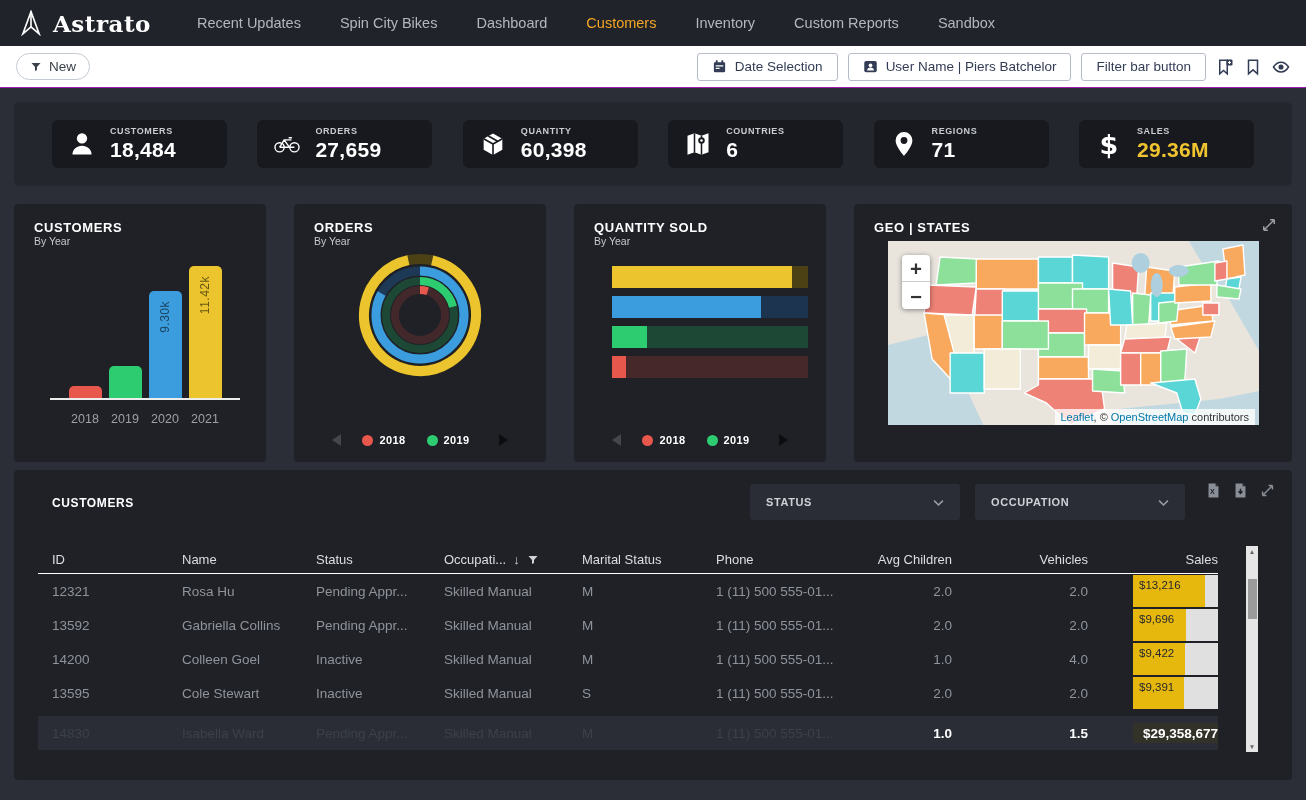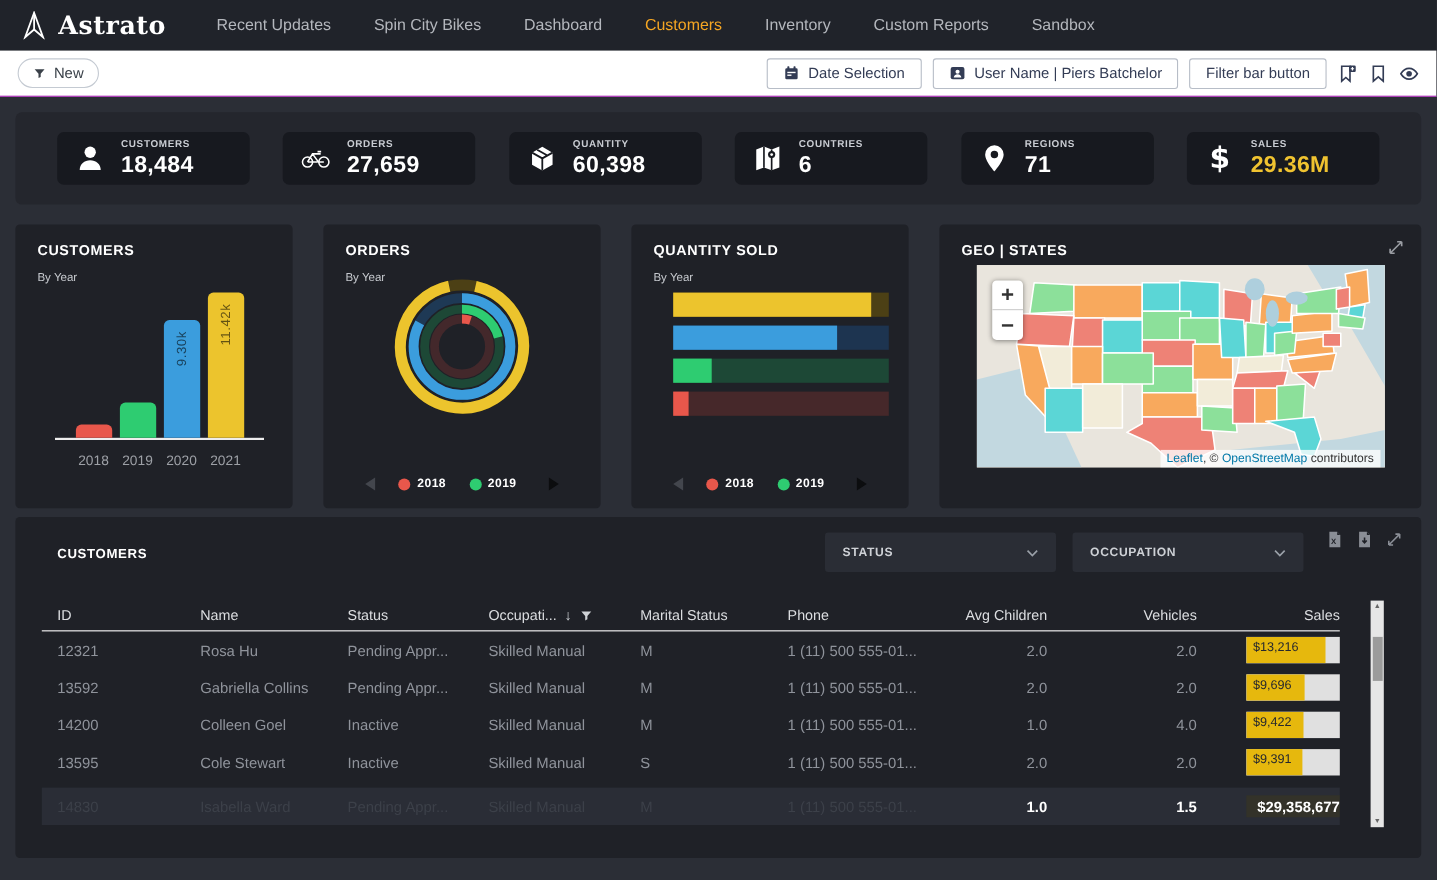--- a/index.html
+++ b/index.html
@@ -40,21 +40,21 @@
   .kpi-icon.dollar { font-size:27px; font-family:"DejaVu Sans", sans-serif; }
   .kpi-label { font-size:9px; font-weight:bold; letter-spacing:.6px; color:#c9ccd2; }
   .kpi-value { font-size:21px; font-weight:bold; color:#fff; margin-top:2px; letter-spacing:.3px; }
 
   
   .charts-row { display:flex; gap:28px; margin:18px 14px 0; height:258px; }
   .chart-panel { background:#1f2127; border-radius:4px; position:relative; padding:16px 20px; }
   .cp-sm { width:252px; flex:none; }
   .cp-map { flex:1; padding:0; }
   .panel-title { font-size:13px; font-weight:bold; color:#fff; letter-spacing:.6px; }
-  .panel-sub { font-size:10.5px; color:#c6c9ce; margin-top:11px; }
+  .panel-sub { font-size:10.5px; color:#c6c9ce; margin-top:0; }
 
   
   .vbar-plot { position:absolute; left:36px; right:26px; bottom:62px; height:142px; display:flex; align-items:flex-end; justify-content:center; gap:7px; border-bottom:2px solid #ededed; }
   .vbar { width:33px; border-radius:5px 5px 0 0; display:flex; flex-direction:column; align-items:center; }
   .vbar-val { writing-mode:vertical-rl; transform:rotate(180deg); font-size:12px; color:rgba(0,0,0,.58); margin-top:10px; letter-spacing:.5px; }
   .vbar-xlabels { position:absolute; left:36px; right:26px; bottom:36px; display:flex; justify-content:center; gap:7px; }
   .vbar-xlabels span { width:33px; text-align:center; font-size:12.5px; color:#9da0a6; }
 
   
   .donut-wrap { position:absolute; top:36px; left:50%; transform:translateX(-50%); }
@@ -98,21 +98,21 @@
   .tgrid { position:absolute; left:24px; top:76px; width:1180px; }
   .trow { display:grid; grid-template-columns:144px 134px 128px 138px 134px 140px 96px 136px 130px; align-items:center; height:34px; font-size:13.5px; color:#8f939b; }
   .trow > div:first-child { padding-left:14px; }
   .thead { height:28px; color:#dcdee1; font-size:13px; border-bottom:1px solid #fff; }
   .thead .hcell { display:flex; align-items:center; gap:7px; }
   .thead .r, .trow .r { text-align:right; justify-content:flex-end; }
   .hicon { width:12px; height:12px; color:#cfd2d6; }
   .hicon svg { width:100%; height:100%; }
   .sort-ar { font-size:13px; color:#cfd2d6; }
   .sales-cell { display:flex; justify-content:flex-end; }
-  .sales-bar { width:85px; height:24px; background:#e0e0e0; position:relative; overflow:hidden; }
+  .sales-bar { width:85px; height:32px; background:#e0e0e0; position:relative; overflow:hidden; }
   .sales-fill { position:absolute; left:0; top:0; bottom:0; background:#e6b80d; }
   .sales-txt { position:relative; font-size:11.5px; color:#26282e; line-height:20px; padding-left:6px; }
   .totals { background:#2a2d36; margin-top:6px; position:relative; }
   .totals .ghost { color:#3c4049; }
   .totals .bold { color:#fff; font-weight:bold; }
   .tot-sales { position:relative; display:flex; justify-content:flex-end; align-items:center; }
   .tot-ghost-bar { position:absolute; right:0; width:85px; height:20px; background:#3a371f; opacity:.55; }
   .tot-val { position:relative; font-size:13.5px; font-weight:bold; color:#fff; }
 
   

